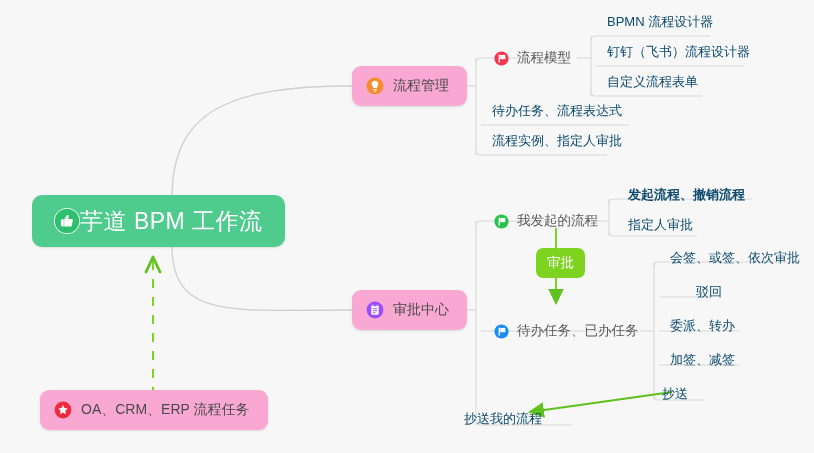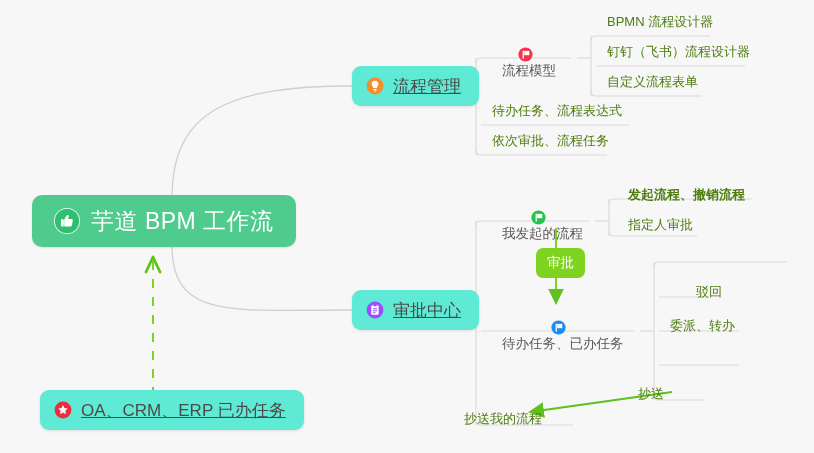--- a/index.html
+++ b/index.html
@@ -41,47 +41,45 @@
   .root-node {
     background: #4ecb8d;
     border-radius: 10px;
     padding: 0 22px;
     height: 52px;
     color: #ffffff;
     font-size: 23px;
     letter-spacing: .5px;
     box-shadow: 0 1px 2px rgba(0,0,0,.10);
   }
-  .root-node .label { margin-left: 11px; }
+  .root-node .label { }
 
   
   .pill-node {
-    background: #5eead4;
+    background: #f9a8d4;
     border-radius: 9px;
     padding: 0 18px 0 14px;
     height: 40px;
     color: #4a4a4a;
-    font-size: 17px;
+    font-size: 14px;
     box-shadow: 0 1px 3px rgba(0,0,0,.11);
-    text-decoration: underline;
   }
   .pill-node .label { margin-left: 9px; }
 
   
   .plain-node {
     color: #595959;
     font-size: 13.5px;
     height: 22px;
-    flex-direction: column;
   }
   .plain-node .label { margin-left: 8px; }
 
   
   .leaf-node {
-    color: #4d7c0f;
+    color: #0c4a6e;
     font-size: 13px;
     height: 27px;
     padding: 0 8px 0 6px;
     align-items: flex-start;
     padding-top: 4px;
   }
 
   
   .tag-node {
     background: #7ed321;
@@ -192,21 +190,21 @@
   </div>
 
   <div class="node pill-node" style="left:40px; top:390px;">
     <span class="ic">
       <svg width="18" height="18" viewBox="0 0 18 18">
         <circle cx="9" cy="9" r="8.4" fill="#ee2b3f"></circle>
         <path d="M9 4.0 L10.45 7.05 L13.7 7.5 L11.35 9.85 L11.95 13.2
                  L9 11.6 L6.05 13.2 L6.65 9.85 L4.3 7.5 L7.55 7.05 Z" fill="#ffffff"></path>
       </svg>
     </span>
-    <span class="label">OA、CRM、ERP 已办任务</span>
+    <span class="label">OA、CRM、ERP 流程任务</span>
   </div>
 
   <div class="node pill-node" style="left:352px; top:66px;">
     <span class="ic">
       <svg width="18" height="18" viewBox="0 0 18 18">
         <circle cx="9" cy="9" r="8.4" fill="#f78c2a"></circle>
         <path d="M9 3.7 A3.4 3.4 0 0 0 6.9 9.8 L6.9 11.1 L11.1 11.1 L11.1 9.8
                  A3.4 3.4 0 0 0 9 3.7 Z" fill="#ffffff"></path>
         <rect x="7.2" y="11.9" width="3.6" height="1.15" rx="0.5" fill="#ffffff"></rect>
         <rect x="7.6" y="13.5" width="2.8" height="1.0" rx="0.5" fill="#ffffff"></rect>
@@ -233,21 +231,21 @@
     <span class="label">钉钉（飞书）流程设计器</span>
   </div>
   <div class="node leaf-node" style="left:601px; top:69px;">
     <span class="label">自定义流程表单</span>
   </div>
 
   <div class="node leaf-node" style="left:486px; top:98px;">
     <span class="label">待办任务、流程表达式</span>
   </div>
   <div class="node leaf-node" style="left:486px; top:128px;">
-    <span class="label">依次审批、流程任务</span>
+    <span class="label">流程实例、指定人审批</span>
   </div>
 
   <div class="node pill-node" style="left:352px; top:290px;">
     <span class="ic">
       <svg width="18" height="18" viewBox="0 0 18 18">
         <circle cx="9" cy="9" r="8.4" fill="#9b4dff"></circle>
         <rect x="5.3" y="4.2" width="7.4" height="9.5" rx="1.3" fill="#ffffff"></rect>
         <rect x="7.1" y="3.1" width="3.8" height="2.1" rx="0.9" fill="#ffffff"></rect>
         <rect x="7.1" y="3.1" width="3.8" height="2.1" rx="0.9" fill="#9b4dff"></rect>
         <rect x="6.8" y="7.2" width="4.4" height="0.95" rx="0.45" fill="#9b4dff"></rect>
@@ -284,27 +282,33 @@
     <span class="ic sm">
       <svg width="15" height="15" viewBox="0 0 15 15">
         <circle cx="7.5" cy="7.5" r="7.1" fill="#1b8cf2"></circle>
         <rect x="4.6" y="3.4" width="1.25" height="8.3" rx="0.55" fill="#ffffff"></rect>
         <path d="M6.2 3.9 L11.3 3.9 L11.3 8.2 L6.2 8.2 Z" fill="#ffffff"></path>
       </svg>
     </span>
     <span class="label">待办任务、已办任务</span>
   </div>
 
+  <div class="node leaf-node" style="left:664px; top:245px;">
+    <span class="label">会签、或签、依次审批</span>
+  </div>
   <div class="node leaf-node" style="left:690px; top:279px;">
     <span class="label">驳回</span>
   </div>
   <div class="node leaf-node" style="left:664px; top:313px;text-align:center;">
     <span class="label">委派、转办</span>
   </div>
-  <div class="node leaf-node" style="left:632px; top:381px;">
+  <div class="node leaf-node" style="left:664px; top:347px;">
+    <span class="label">加签、减签</span>
+  </div>
+  <div class="node leaf-node" style="left:656px; top:381px;">
     <span class="label">抄送</span>
   </div>
 
   <div class="node leaf-node" style="left:458px; top:406px;">
     <span class="label">抄送我的流程</span>
   </div>
 
 </div>
 
 </body></html>

